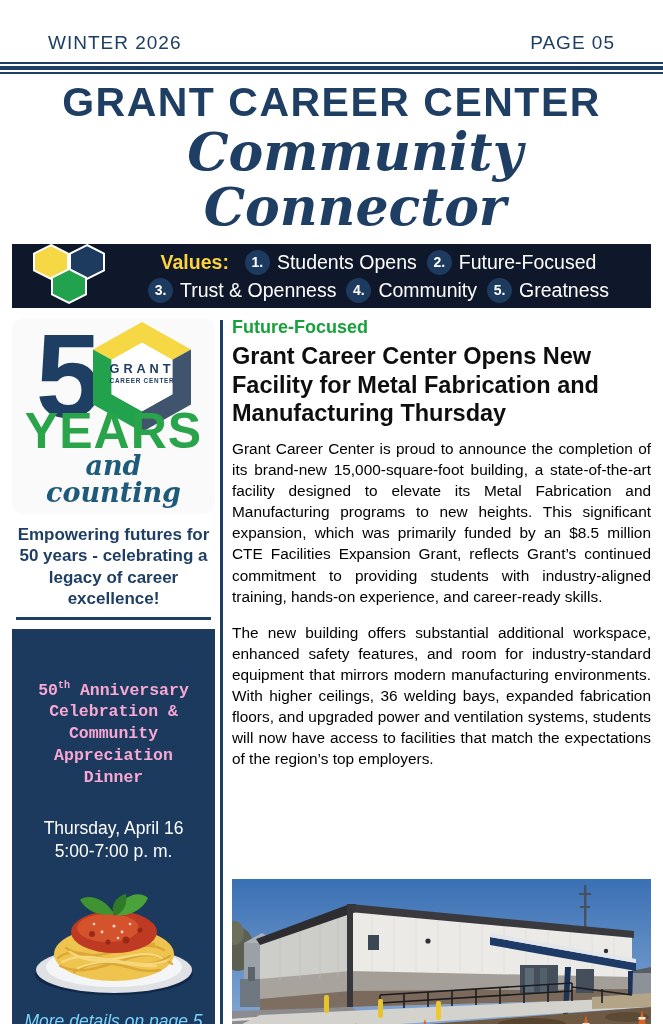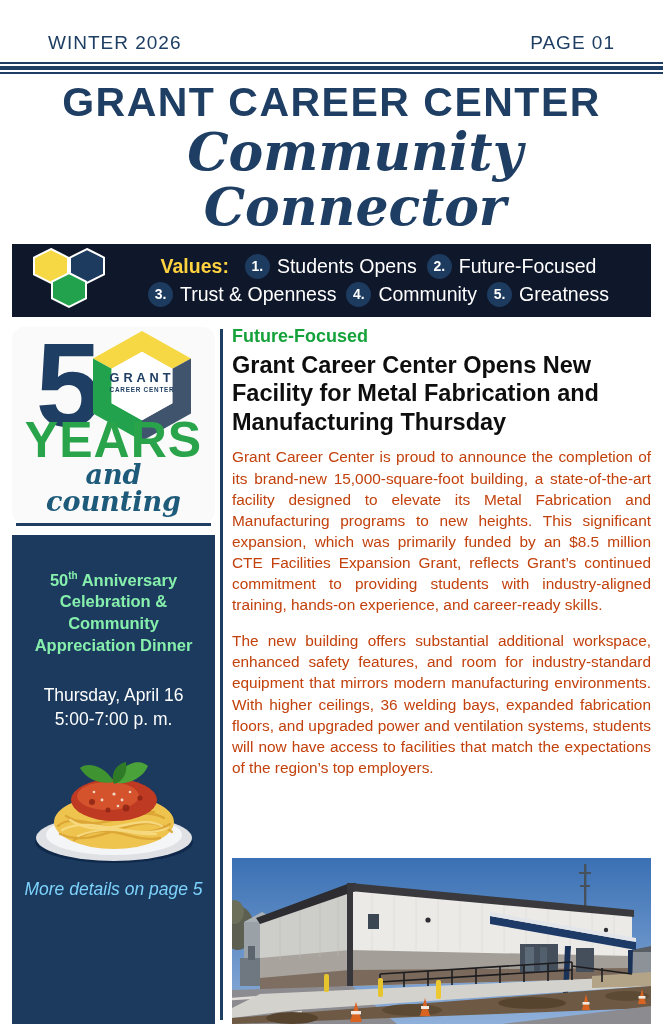--- a/index.html
+++ b/index.html
@@ -88,52 +88,52 @@
   .celebrate-box {
     flex: 1; background: #1c3a5e;
     display: flex; flex-direction: column; align-items: center;
     text-align: center; padding: 18px 8px 12px 8px;
   }
   .celebrate-heading {
     color: #fbdc3f; font-weight: bold; font-size: 29px;
     line-height: 1.3; letter-spacing: 0.5px;
   }
   .event-title {
-    color: #86efac; font-weight: bold; font-size: 16.5px;
-    line-height: 1.32; margin-top: 16px; padding: 0 6px;
+    color: #f9a8d4; font-weight: bold; font-size: 16.5px;
+    line-height: 1.32; margin-top: 32px; padding: 0 6px; font-family: Liberation Mono, monospace;
   }
   .event-title sup { font-size: 10px; }
   .event-when {
     color: #ffffff; font-size: 17.5px; line-height: 1.35; margin-top: 28px;
   }
   .spaghetti-wrap { margin-top: 10px; }
   .more-details {
     color: #7dd3fc; font-style: italic; font-size: 17.5px;
     line-height: 1.3; margin-top: 6px;
   }
   
   .kicker { color: #16a23b; font-weight: bold; font-size: 18px; line-height: 1.1; }
   .headline {
     color: #0e0e0e; font-weight: bold; font-size: 23.5px;
     line-height: 1.22; margin: 4px 0 10px 0;
   }
   .body-para {
-    color: #c2410c; font-size: 15.4px; line-height: 1.37;
+    color: #000000; font-size: 15.4px; line-height: 1.37;
     text-align: justify; margin-bottom: 15px;
   }
   .photo-wrap { margin-top: auto; line-height: 0; }
 </style>
 </head>
 <body>
 
 <div class="page">
 
   <div class="header-row">
     <span>WINTER 2026</span>
-    <span>PAGE 01</span>
+    <span>PAGE 05</span>
   </div>
   <div class="triple-rule">
     <div class="r-thin"></div>
       <div class="r-thick"></div>
       <div class="r-thin"></div>
   </div>
 
   <div class="masthead-title">GRANT CAREER CENTER</div>
   <div class="masthead-script">Community Connector</div>
 
@@ -173,20 +173,21 @@
             <polygon points="100,28 100,84 50,112 50,91 81,73.5 81,38.5" fill="#41546e"></polygon>
             <polygon points="0,28 19,38.5 19,73.5 50,91 50,112 0,84" fill="#22a24c"></polygon>
             <polygon points="50,21 81,38.5 81,73.5 50,91 19,73.5 19,38.5" fill="#ffffff"></polygon>
             <text x="50" y="52" text-anchor="middle" fill="#1e3e63" font-size="13" font-weight="bold" letter-spacing="4" font-family="Liberation Sans, sans-serif">GRANT</text>
             <text x="50" y="62" text-anchor="middle" fill="#1e3e63" font-size="6.5" font-weight="bold" letter-spacing="0.8" font-family="Liberation Sans, sans-serif">CAREER CENTER</text>
           </svg>
         </div>
         <div class="logo-years">YEARS</div>
         <div class="logo-counting">and counting</div>
       </div>
+      <div class="empower">Empowering futures for 50 years - celebrating a legacy of career excellence!</div>
       <hr class="navy-hr">
       <div class="celebrate-box">
         <p class="event-title"><span>50</span><sup>th</sup><span> Anniversary Celebration &amp; Community Appreciation Dinner</span></p>
         <div class="event-when">
           <div>Thursday, April 16</div>
           <div>5:00-7:00 p. m.</div>
         </div>
         <div class="spaghetti-wrap">
           <svg width="168" height="126" viewBox="0 0 168 126">
             <ellipse cx="84" cy="100" rx="79" ry="21" fill="#10294a"></ellipse>

